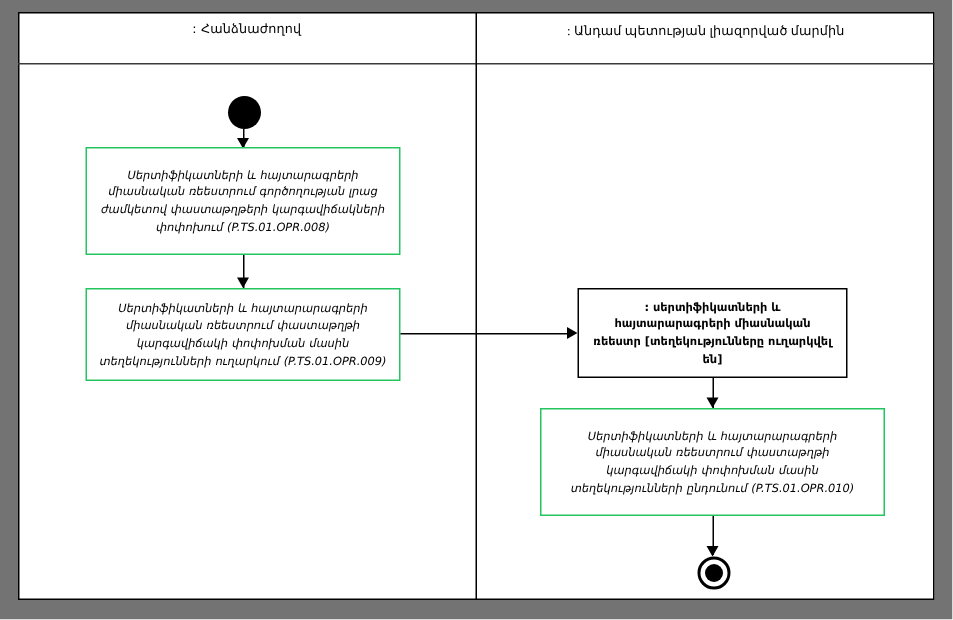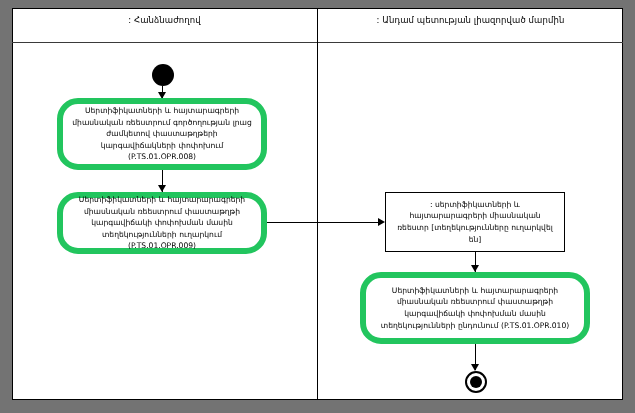--- a/index.html
+++ b/index.html
@@ -50,33 +50,34 @@
     top: 12px;
     height: 16px;
     line-height: 16px;
     font-size: 8.5px;
     color: #000000;
     text-align: center;
     white-space: nowrap;
     letter-spacing: 0.1px;
   }
   .lane-title.left  { left: 12px;  width: 305px; }
-  .lane-title.right { left: 318px; width: 305px; }
+  .lane-title.right { left: 318px; width: 305px; font-family: Liberation Serif, serif; }
 
   
   .activity {
     position: absolute;
     box-sizing: border-box;
-    border: 6px solid #22c55e;
-    border-radius: 21px;
+    border: 1px solid #22c55e;
+    border-radius: 0;
     background: #ffffff;
     display: flex;
     align-items: center;
     justify-content: center;
     padding: 3px 7px;
+    font-style: italic;
   }
   .activity .txt {
     font-size: 7.6px;
     line-height: 11.6px;
     color: #000000;
     text-align: center;
     word-spacing: 0.2px;
   }
 
   
@@ -88,20 +89,21 @@
     display: flex;
     align-items: center;
     justify-content: center;
     padding: 3px 8px;
   }
   .objnode .txt {
     font-size: 7.6px;
     line-height: 11.6px;
     color: #000000;
     text-align: center;
+    font-weight: bold;
   }
 
   
   .initial-node {
     position: absolute;
     width: 22px;
     height: 22px;
     border-radius: 50%;
     background: #000000;
   }

